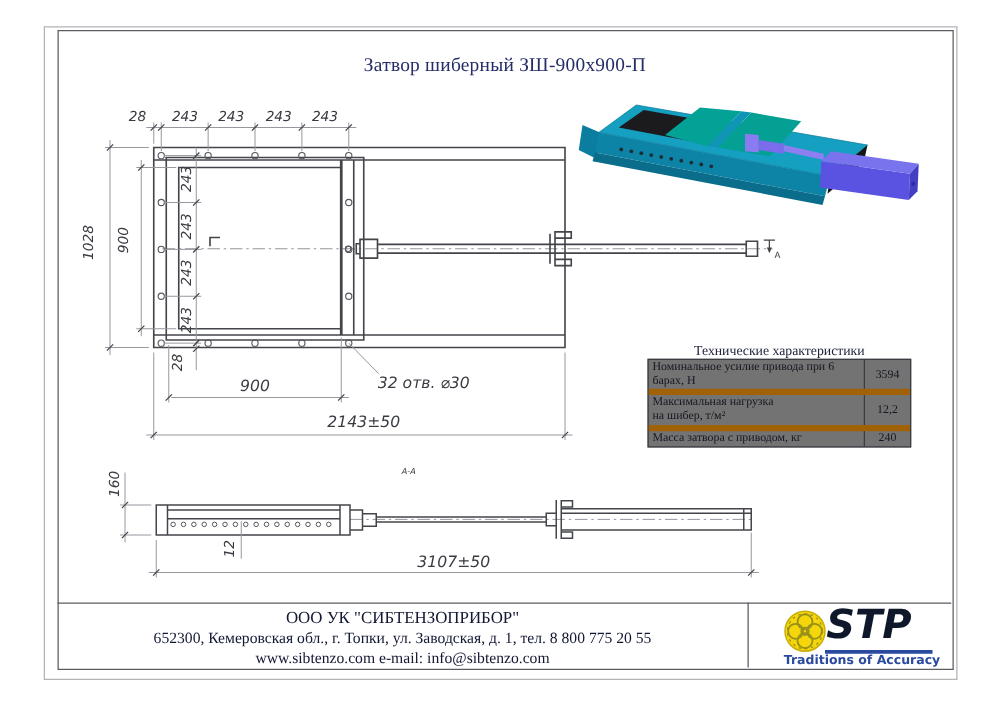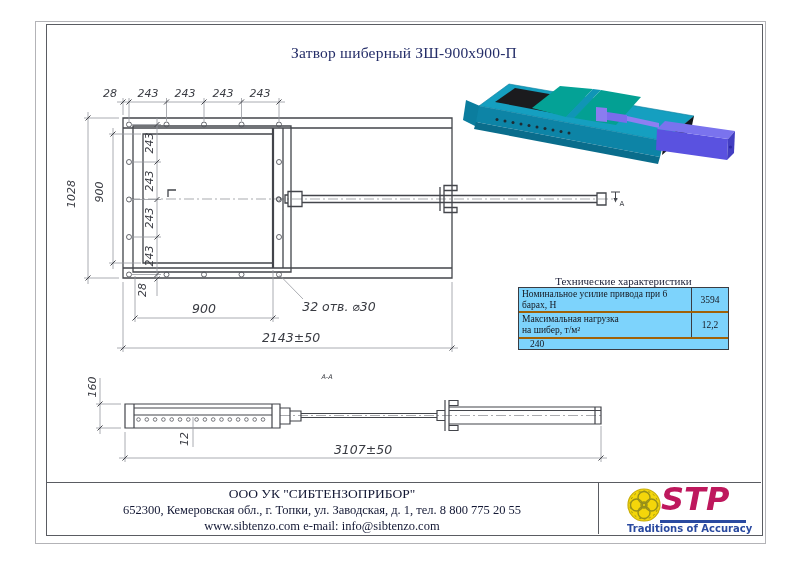--- a/index.html
+++ b/index.html
@@ -11,34 +11,34 @@
          font-size:15.5px;color:#242d68;letter-spacing:.2px;}
   .dim{position:absolute;font-family:"DejaVu Sans",sans-serif;font-style:italic;color:#393b42;
        white-space:nowrap;font-size:11px;transform:translate(-50%,-50%);}
   .dim.lg{font-size:12.5px;}
   .dim.rot{transform:translate(-50%,-50%) rotate(-90deg);}
   .dim.sm{font-size:6.5px;}
   .dim.xs{font-size:7px;font-style:normal;}
   .specs-h{position:absolute;left:518px;top:275px;width:211px;text-align:center;
            font-size:11px;color:#1b1f38;}
   .specs{position:absolute;left:518px;top:287px;width:209px;border:1px solid #3a3c42;
-         font-size:9.5px;color:#15171f;background:#7dd3fc;}
-  .specs .row{display:flex;border-top:2px solid #a16207;align-items:stretch;}
+         font-size:9.5px;color:#15171f;background:#737373;}
+  .specs .row{display:flex;border-top:5px solid #a16207;align-items:stretch;}
   .specs .row:first-child{border-top:none;}
   .specs .lab{flex:1;padding:1px 2px 1px 3px;border-right:1px solid #3a3c42;line-height:1.12;}
   .specs .val{width:36px;display:flex;align-items:center;justify-content:center;}
   .footer-band{position:absolute;left:46px;top:482px;width:715px;height:52px;
                border-top:1.2px solid #5a5c62;}
   .footer-divider{position:absolute;left:598px;top:482px;height:52px;width:0;
                   border-left:1.2px solid #5a5c62;}
   .footer-text{position:absolute;left:46px;top:485px;width:552px;text-align:center;color:#131834;}
   .f1{font-size:13.5px;line-height:17px;}
   .f2{font-size:12.5px;line-height:16px;}
   .stp-text{position:absolute;left:661px;top:480px;font-family:"DejaVu Sans",sans-serif;
-            font-weight:bold;font-style:italic;font-size:32px;color:#be185d;line-height:38px;}
+            font-weight:bold;font-style:italic;font-size:32px;color:#0f172a;line-height:38px;}
   .stp-line{position:absolute;left:660px;top:520px;width:86px;height:2.5px;background:#2a4aa0;}
   .stp-tagline{position:absolute;left:627px;top:523px;width:120px;text-align:center;
                font-family:"DejaVu Sans",sans-serif;font-weight:bold;
                font-size:10px;color:#2a4aa0;white-space:nowrap;}
   svg{position:absolute;left:0;top:0;}
 </style>
 </head>
 <body>
 
 <div class="page">
@@ -204,20 +204,21 @@
       <div class="val">3594</div>
     </div>
     <div class="row">
       <div class="lab">
         <div>Максимальная нагрузка</div>
         <div>на шибер, т/м²</div>
       </div>
       <div class="val">12,2</div>
     </div>
     <div class="row">
+      <div class="lab">Масса затвора с приводом, кг</div>
       <div class="val">240</div>
     </div>
   </div>
 
   <div class="footer-band"></div>
   <div class="footer-divider"></div>
   <div class="footer-text">
     <div class="f1">ООО УК "СИБТЕНЗОПРИБОР"</div>
     <div class="f2">652300, Кемеровская обл., г. Топки, ул. Заводская, д. 1, тел. 8 800 775 20 55</div>
     <div class="f2">www.sibtenzo.com e-mail: info@sibtenzo.com</div>

